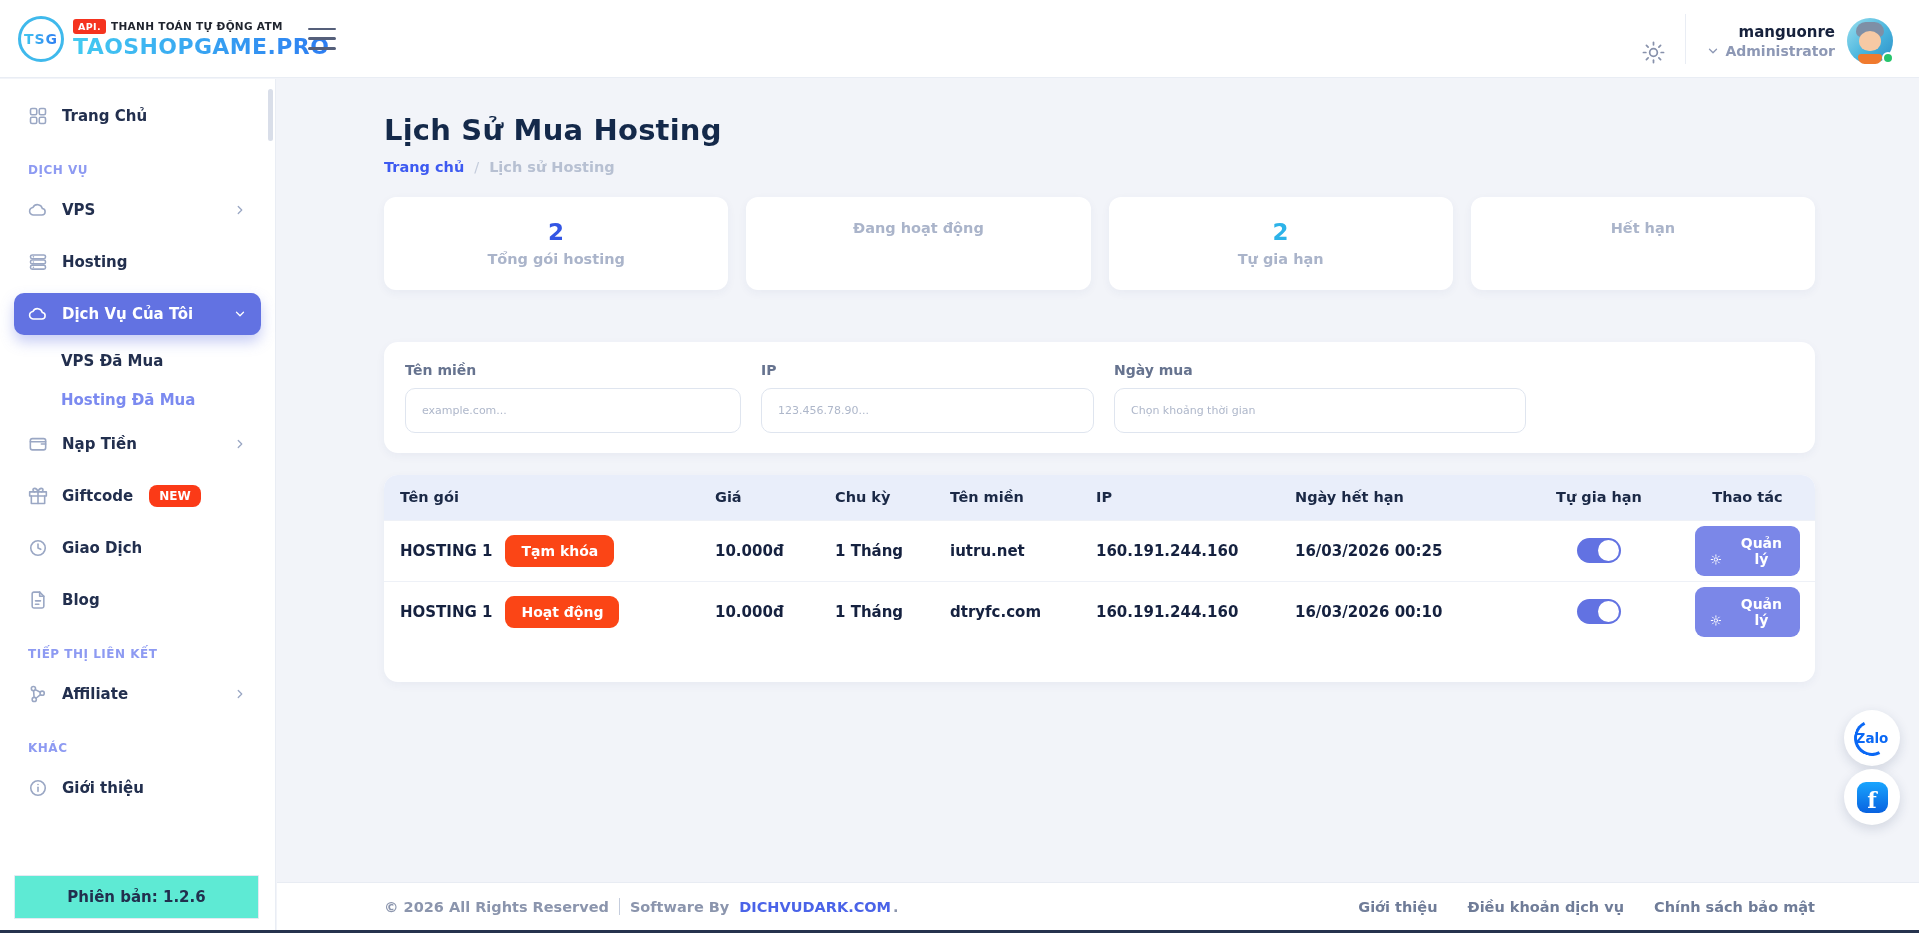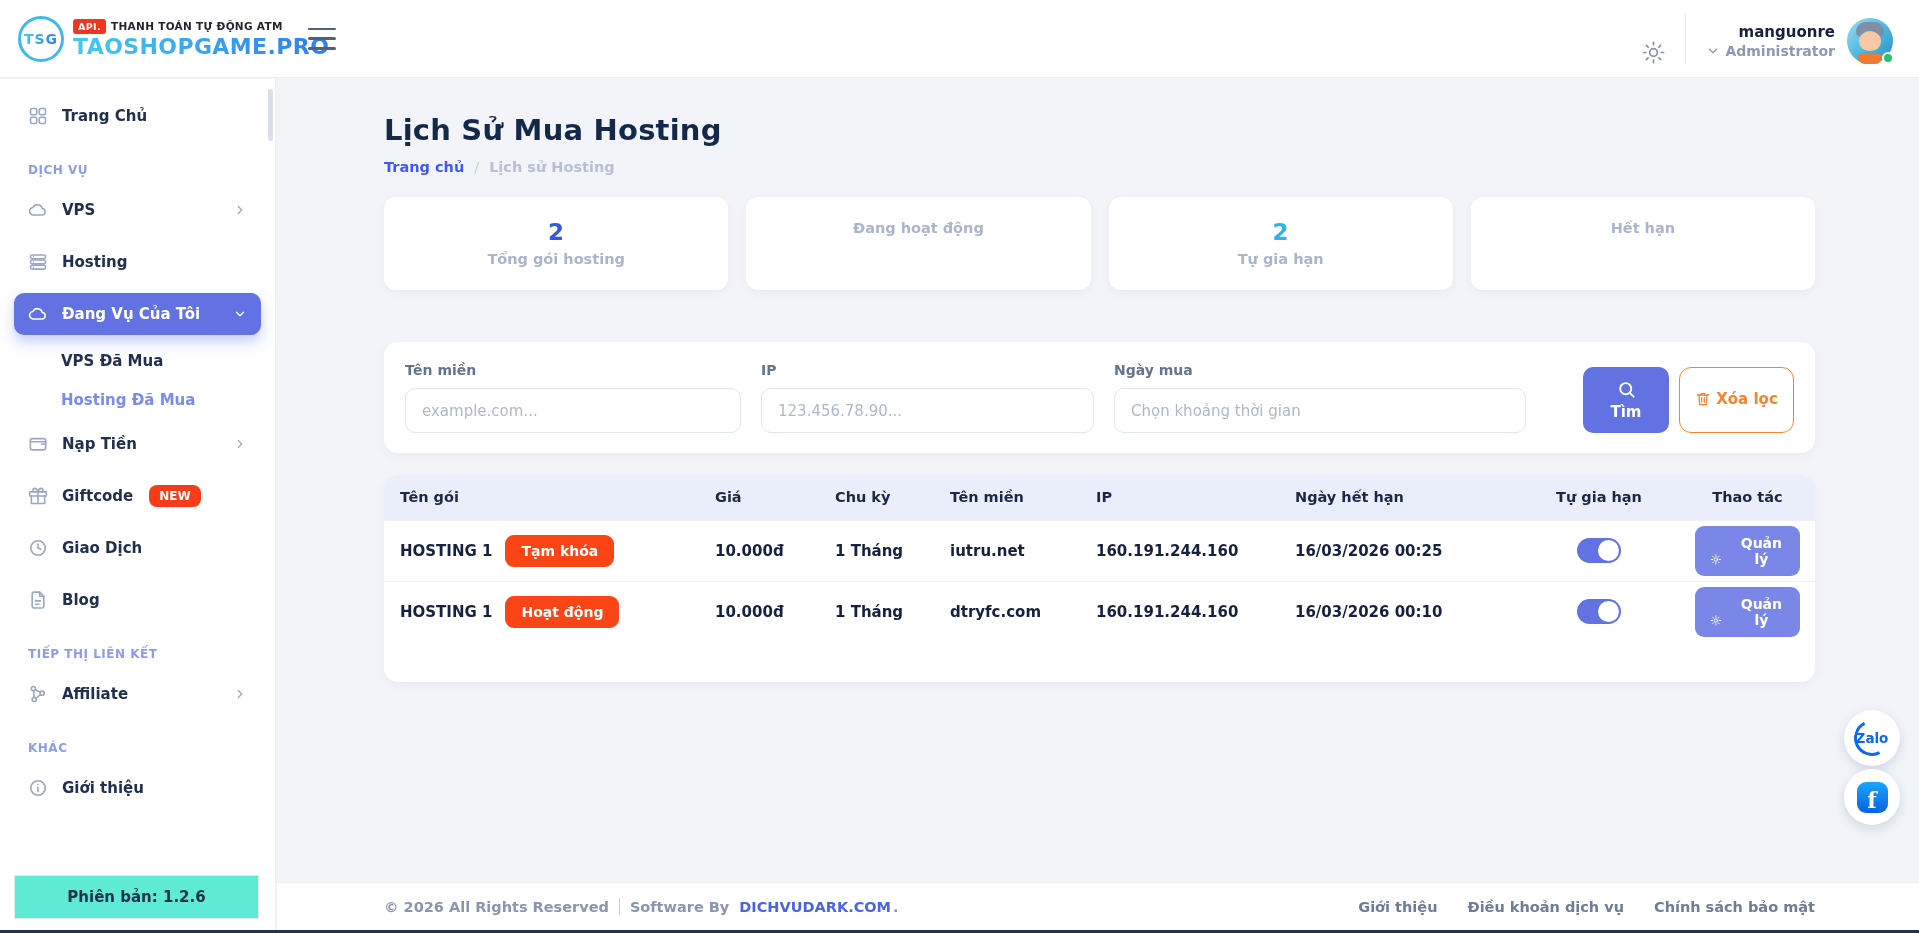--- a/index.html
+++ b/index.html
@@ -56,21 +56,21 @@
 
   .stats { display:flex; gap:18px; margin-top:22px; }
   .stat-card { flex:1; background:#fff; border-radius:12px; min-height:93px; padding:20px 10px 16px; text-align:center; box-shadow:0 3px 10px rgba(35,55,110,.05); }
   .stat-value { font-size:23px; font-weight:800; line-height:1.33; }
   .stat-value.blue { color:#3456e4; } .stat-value.cyan { color:#2cb3e9; }
   .stat-label { font-size:14.5px; font-weight:600; color:#aab4ca; margin-top:3px; }
 
   .filter-card { background:#fff; border-radius:14px; margin-top:52px; padding:20px 21px; display:flex; align-items:flex-end; gap:20px; box-shadow:0 3px 10px rgba(35,55,110,.05); }
   .f-group { display:flex; flex-direction:column; }
   .f-label { font-size:14px; font-weight:800; color:#66738f; margin-bottom:10px; }
-  .f-input { height:45px; border:1px solid #dfe5ef; border-radius:10px; padding:0 16px; font-size:15px; color:#222f4e; font-family:inherit; background:#fff; outline:none; }
+  .f-input { height:45px; border:1px solid #dfe5ef; border-radius:10px; padding:0 16px; font-size:11px; color:#222f4e; font-family:inherit; background:#fff; outline:none; }
   .f-input::placeholder { color:#aeb7ca; }
   .g-domain .f-input { width:336px; } .g-ip .f-input { width:333px; } .g-date .f-input { width:412px; }
   .f-actions { margin-left:auto; display:flex; gap:10px; }
   .btn-search { width:86px; height:66px; background:#6272e2; border:none; border-radius:10px; color:#fff; font-size:15px; font-weight:800; display:flex; flex-direction:column; align-items:center; justify-content:center; gap:4px; cursor:pointer; font-family:inherit; }
   .btn-clear { width:115px; height:66px; background:#fff; border:1.5px solid #f9822f; border-radius:12px; color:#f9822f; font-size:15px; font-weight:800; cursor:pointer; font-family:inherit; padding:8px 14px; line-height:1.45; }
   .btn-clear .t-ico { vertical-align:-3px; margin-right:5px; }
 
   .table-card { background:#fff; border-radius:14px; margin-top:22px; padding-bottom:40px; box-shadow:0 3px 10px rgba(35,55,110,.05); overflow:hidden; }
   table { width:100%; border-collapse:collapse; table-layout:fixed; }
   col.c1{width:315px;} col.c2{width:120px;} col.c3{width:115px;} col.c4{width:146px;} col.c5{width:199px;} col.c6{width:240px;} col.c7{width:160px;} col.c8{width:137px;}
@@ -190,21 +190,21 @@
         <line x1="6.5" y1="12" x2="6.51" y2="12"></line>
         <line x1="6.5" y1="18.2" x2="6.51" y2="18.2"></line>
       </svg>
     <span>Hosting</span>
   </div>
 
   <div class="side-item active">
     <svg width="20" height="20" viewBox="0 0 24 24" fill="none" stroke="#ffffff" stroke-width="1.9" stroke-linecap="round" stroke-linejoin="round">
         <path d="M7 18h9.6a3.9 3.9 0 0 0 .6-7.76A6 6 0 0 0 6 8.9 4.55 4.55 0 0 0 7 18z"></path>
       </svg>
-    <span>Đang Vụ Của Tôi</span>
+    <span>Dịch Vụ Của Tôi</span>
     <svg class="chev" width="14" height="14" viewBox="0 0 24 24" fill="none" stroke="#ffffff" stroke-width="2.2" stroke-linecap="round" stroke-linejoin="round">
         <polyline points="6 9 12 15 18 9"></polyline>
       </svg>
   </div>
 
   <div class="sub-item">VPS Đã Mua</div>
   <div class="sub-item active">Hosting Đã Mua</div>
 
   <div class="side-item">
     <svg width="20" height="20" viewBox="0 0 24 24" fill="none" stroke="#9aa7c4" stroke-width="1.9" stroke-linecap="round" stroke-linejoin="round">
@@ -312,36 +312,20 @@
         <label class="f-label">Tên miền</label>
         <input class="f-input" type="text" placeholder="example.com..." style="">
       </div>
       <div class="f-group g-ip">
         <label class="f-label">IP</label>
         <input class="f-input" type="text" placeholder="123.456.78.90..." style="">
       </div>
       <div class="f-group g-date">
         <label class="f-label">Ngày mua</label>
         <input class="f-input" type="text" placeholder="Chọn khoảng thời gian" style="">
-      </div>
-      <div class="f-actions">
-        <button class="btn-search">
-          <svg width="19" height="19" viewBox="0 0 24 24" fill="none" stroke="#fff" stroke-width="2.4" stroke-linecap="round">
-              <circle cx="11" cy="11" r="7"></circle>
-              <line x1="16.5" y1="16.5" x2="21" y2="21"></line>
-            </svg>
-          <span>Tìm</span>
-        </button>
-        <button class="btn-clear"><svg class="t-ico" width="16" height="16" viewBox="0 0 24 24" fill="none" stroke="#f9822f" stroke-width="1.9" stroke-linecap="round" stroke-linejoin="round">
-              <path d="M3.5 6h17"></path>
-              <path d="M9 6V3.8h6V6"></path>
-              <path d="M6 6l1 14.5h10L18 6"></path>
-              <line x1="10" y1="10" x2="10" y2="16.5"></line>
-              <line x1="14" y1="10" x2="14" y2="16.5"></line>
-            </svg><span>Xóa lọc</span></button>
       </div>
     </div>
 
     <div class="table-card">
       <table>
         <colgroup>
             <col class="c1">
             <col class="c2">
             <col class="c3">
             <col class="c4">

